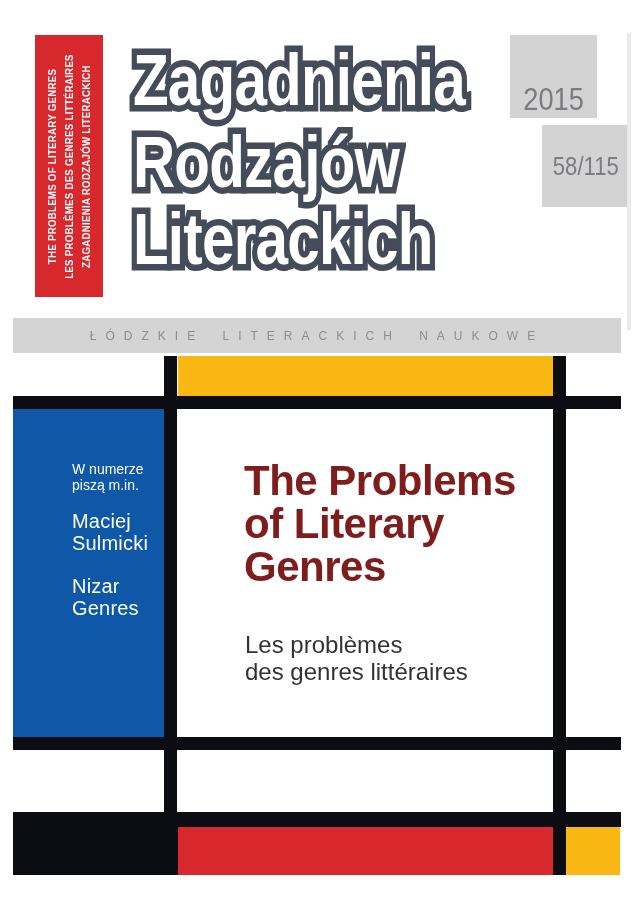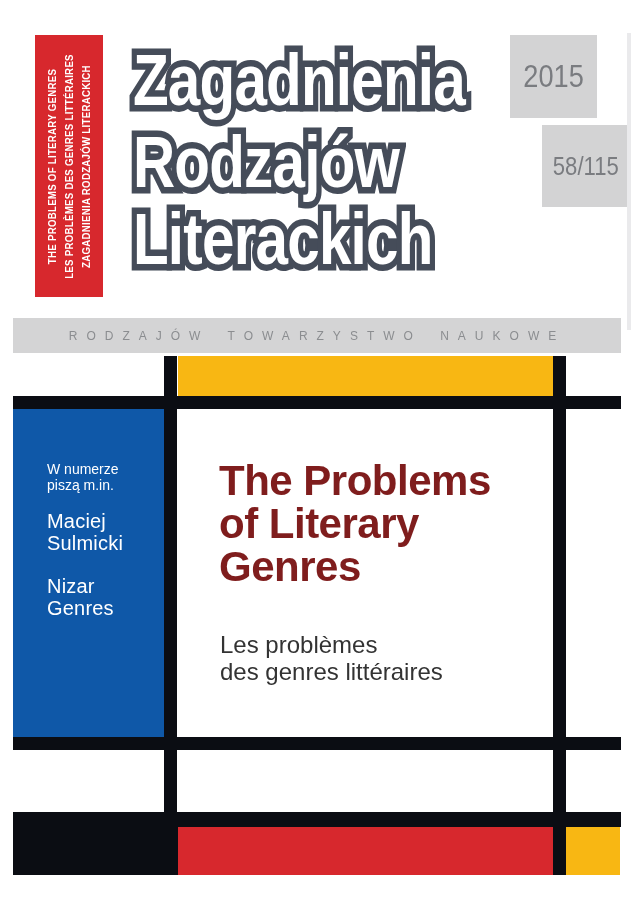--- a/index.html
+++ b/index.html
@@ -33,21 +33,21 @@
   .t-stroke .t-line{color:#454c59;-webkit-text-stroke:13px #454c59;}
   .t-fill .t-line{color:#ffffff;}
   
   .meta-box{
     position:absolute;left:510px;width:87px;background:#d3d3d4;
     display:flex;align-items:center;justify-content:center;
   }
   .meta-box span{
     color:#7a7c80;transform:scaleX(0.85);white-space:nowrap;
   }
-  .box-year{top:35px;height:83px;}
+  .box-year{top:35px;height:83px;align-items:flex-end;}
   .box-year span{font-size:32px;}
   .box-vol{top:125px;height:82px;margin-left:32px;}
   .box-vol span{font-size:26px;}
   .box-fasc{top:217px;height:81px;}
   .box-fasc span{font-size:26px;}
   
   .band{
     position:absolute;left:13px;top:318px;width:608px;height:35px;background:#d4d4d5;
     display:flex;align-items:center;justify-content:center;
   }
@@ -81,21 +81,21 @@
   .author-3{top:638px;}
   
   .feature-title{
     position:absolute;left:219px;top:459px;color:#7f1d1d;
     font-size:42px;font-weight:bold;line-height:43px;letter-spacing:-0.5px;
   }
   .feature-subtitle{
     position:absolute;left:220px;top:631px;color:#333333;
     font-size:24px;line-height:27px;
   }
-  .nowrap{white-space:nowrap;display:block;}
+  .nowrap{white-space:nowrap;display:block;margin-left:25px;}
 </style>
 </head>
 <body>
 
 <div class="page">
 
   <div class="spine">
     <div class="spine-rot">
       <div class="spine-line">THE PROBLEMS OF LITERARY GENRES</div>
       <div class="spine-line">LES PROBLÈMES DES GENRES LITTÉRAIRES</div>
@@ -117,21 +117,21 @@
   </div>
 
   <div class="meta-box box-year">
     <span>2015</span>
   </div>
   <div class="meta-box box-vol">
     <span>58/115</span>
   </div>
 
   <div class="band">
-    <span>RODZAJÓW TOWARZYSTWO NAUKOWE</span>
+    <span>ŁÓDZKIE LITERACKICH NAUKOWE</span>
   </div>
 
   <div class="blk yellow-top"></div>
   <div class="blk blue-panel"></div>
   <div class="blk black-block"></div>
   <div class="blk red-bottom"></div>
   <div class="blk yellow-bottom"></div>
   <div class="blk hline1"></div>
   <div class="blk hline2"></div>
   <div class="blk hline3"></div>

